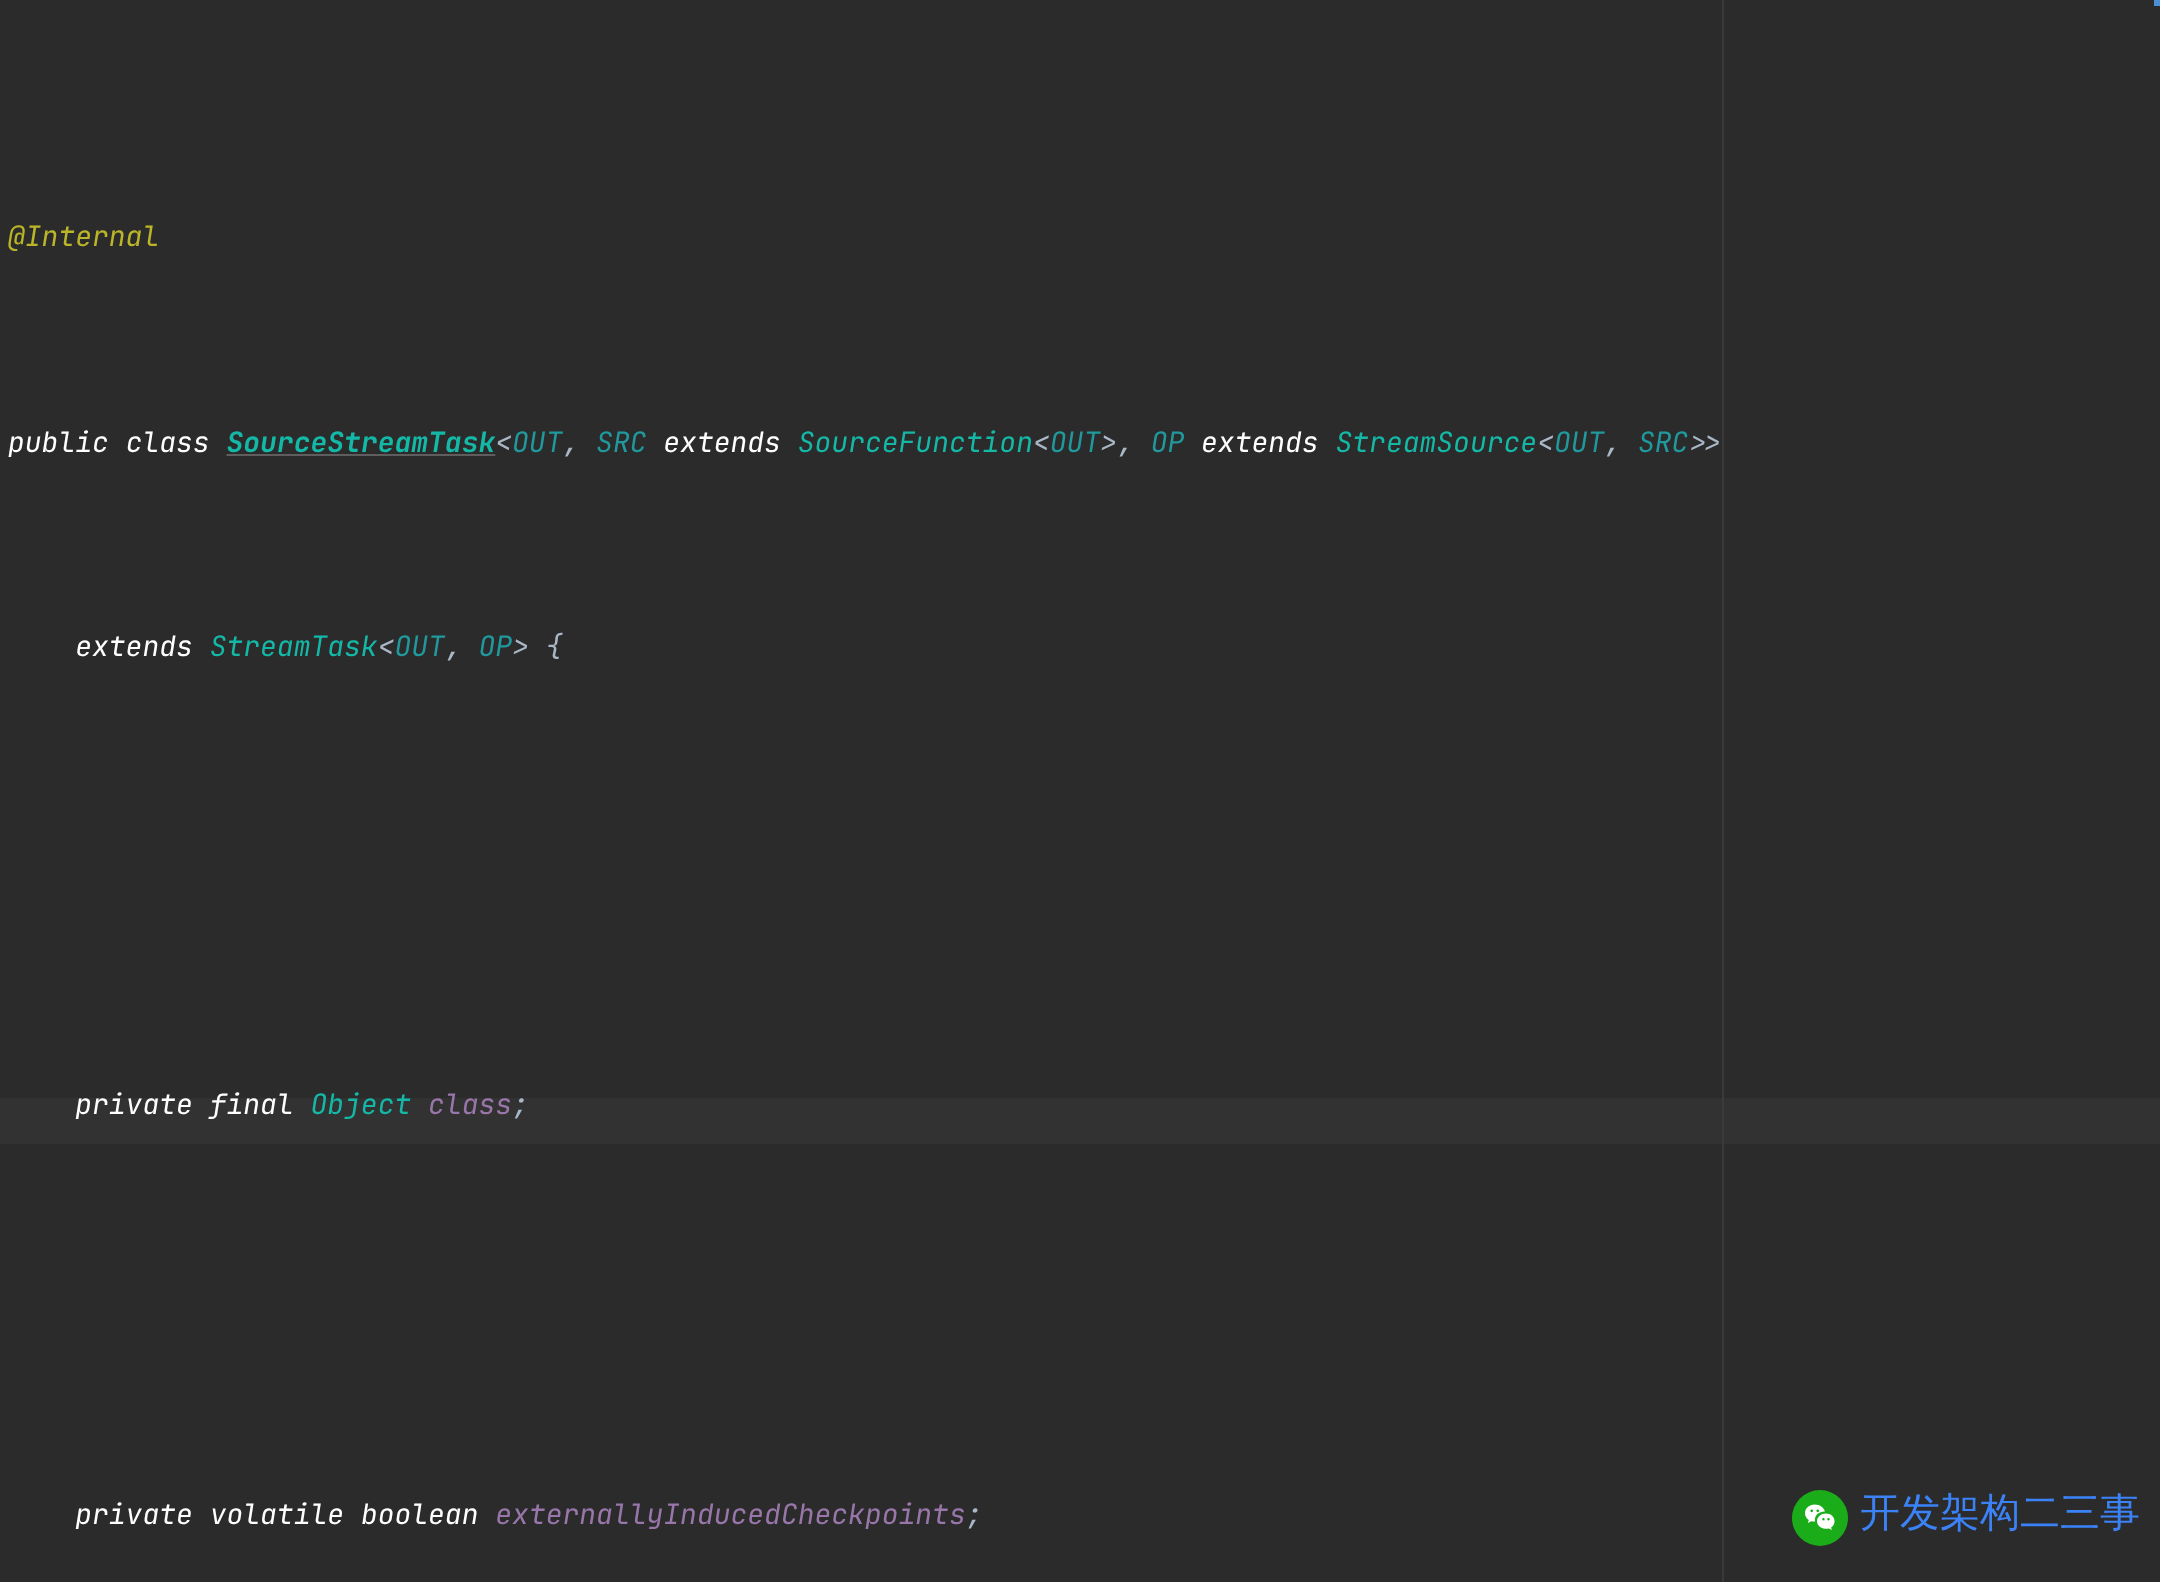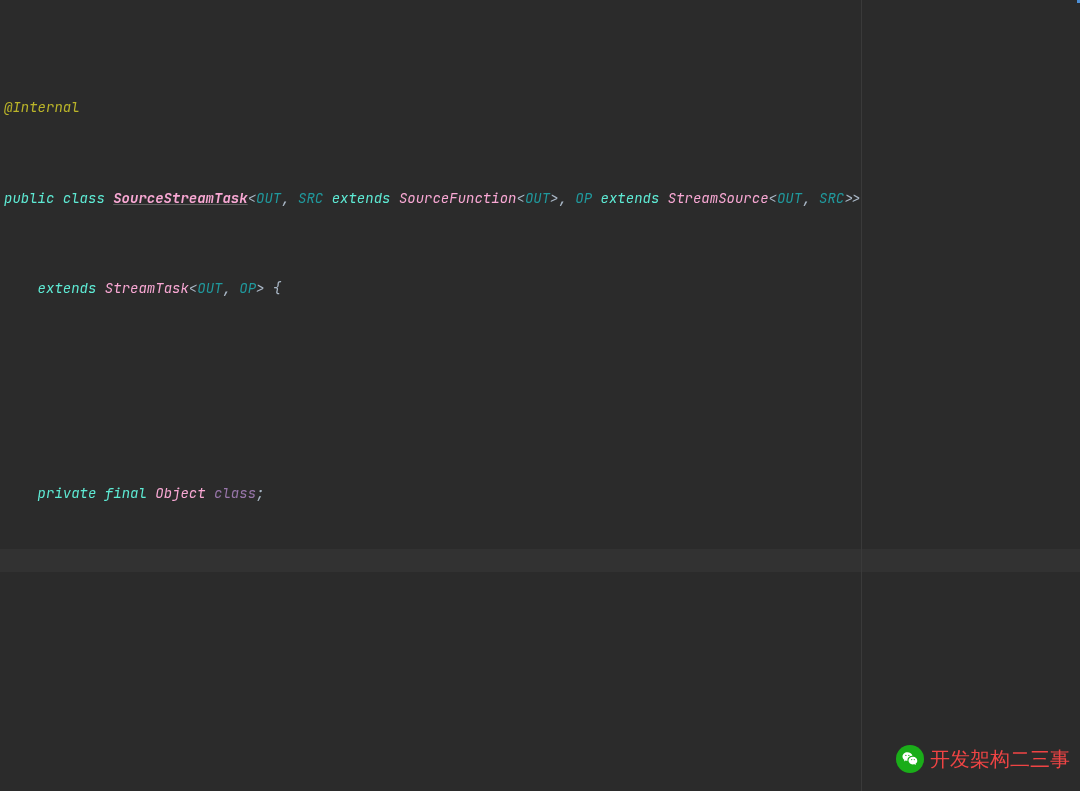--- a/index.html
+++ b/index.html
@@ -13,55 +13,55 @@
     height: 791px;
     overflow: hidden;
     position: relative;
     font-style: italic;
   }
   .editor {
     padding: 5px 0 0 4px;
     white-space: pre;
     position: relative;
   }
-  .line { height: 22.7px; }
+  .line { height: 22.7px; margin-top: 12px; }
   .vguide {
     position: absolute;
     top: 0;
     bottom: 0;
     left: 861px;
     width: 1px;
     background: #3a3a3a;
   }
   .hl-line {
     position: absolute;
     left: 0;
     right: 0;
     height: 23px;
     background: #323232;
   }
   .hl-line.top { top: 549px; }
-  .keyword     { color:#5eead4; }
+  .keyword     { color:#ffffff; }
   .type        { color:#20999d; }
   .field       { color:#9876aa; }
   .punct       { color:#a9b7c6; }
   .bold        { font-weight:600; }
   .underline   { text-decoration: underline; text-decoration-color: #5e5e5e; }
   .ann-yellow  { color:#bbb529; }
-  .plain       { color:#f9a8d4; }
+  .plain       { color:#14b8a6; }
   .watermark {
     position: absolute;
     right: 10px;
     bottom: 18px;
     display: flex;
     align-items: center;
     gap: 6px;
-    color: #ef4444;
+    color: #3b82f6;
     font-style: normal;
-    font-family: Liberation Sans, sans-serif;
+    font-family: Liberation Mono, monospace;
     font-size: 20px;
     margin-top: 36px;
   }
   .wm-icon {
     width: 28px; height: 28px; border-radius: 50%;
     background: #1aad19;
     display:flex; align-items:center; justify-content:center;
     color:#fff; font-size:14px;
   }
   .scrollbar-indicator {
@@ -84,20 +84,21 @@
 
   <div class="line">    <span class="keyword">extends</span> <span class="plain">StreamTask</span><span class="punct">&lt;</span><span class="type">OUT</span><span class="punct">, </span><span class="type">OP</span><span class="punct">&gt;</span><span class="punct"> {</span></div>
 
   <div class="line"></div>
 
 
   <div class="line">    <span class="keyword">private</span> <span class="keyword">final</span> <span class="plain">Object </span><span class="field">class</span><span class="punct">;</span></div>
 
   <div class="line"></div>
 
+  <div class="line">    <span class="keyword">private</span> <span class="keyword">volatile</span> <span class="keyword">boolean</span> <span class="field">externallyInducedCheckpoints</span><span class="punct">;</span></div>
 
   
 
   
   
   
   
 
   
 

